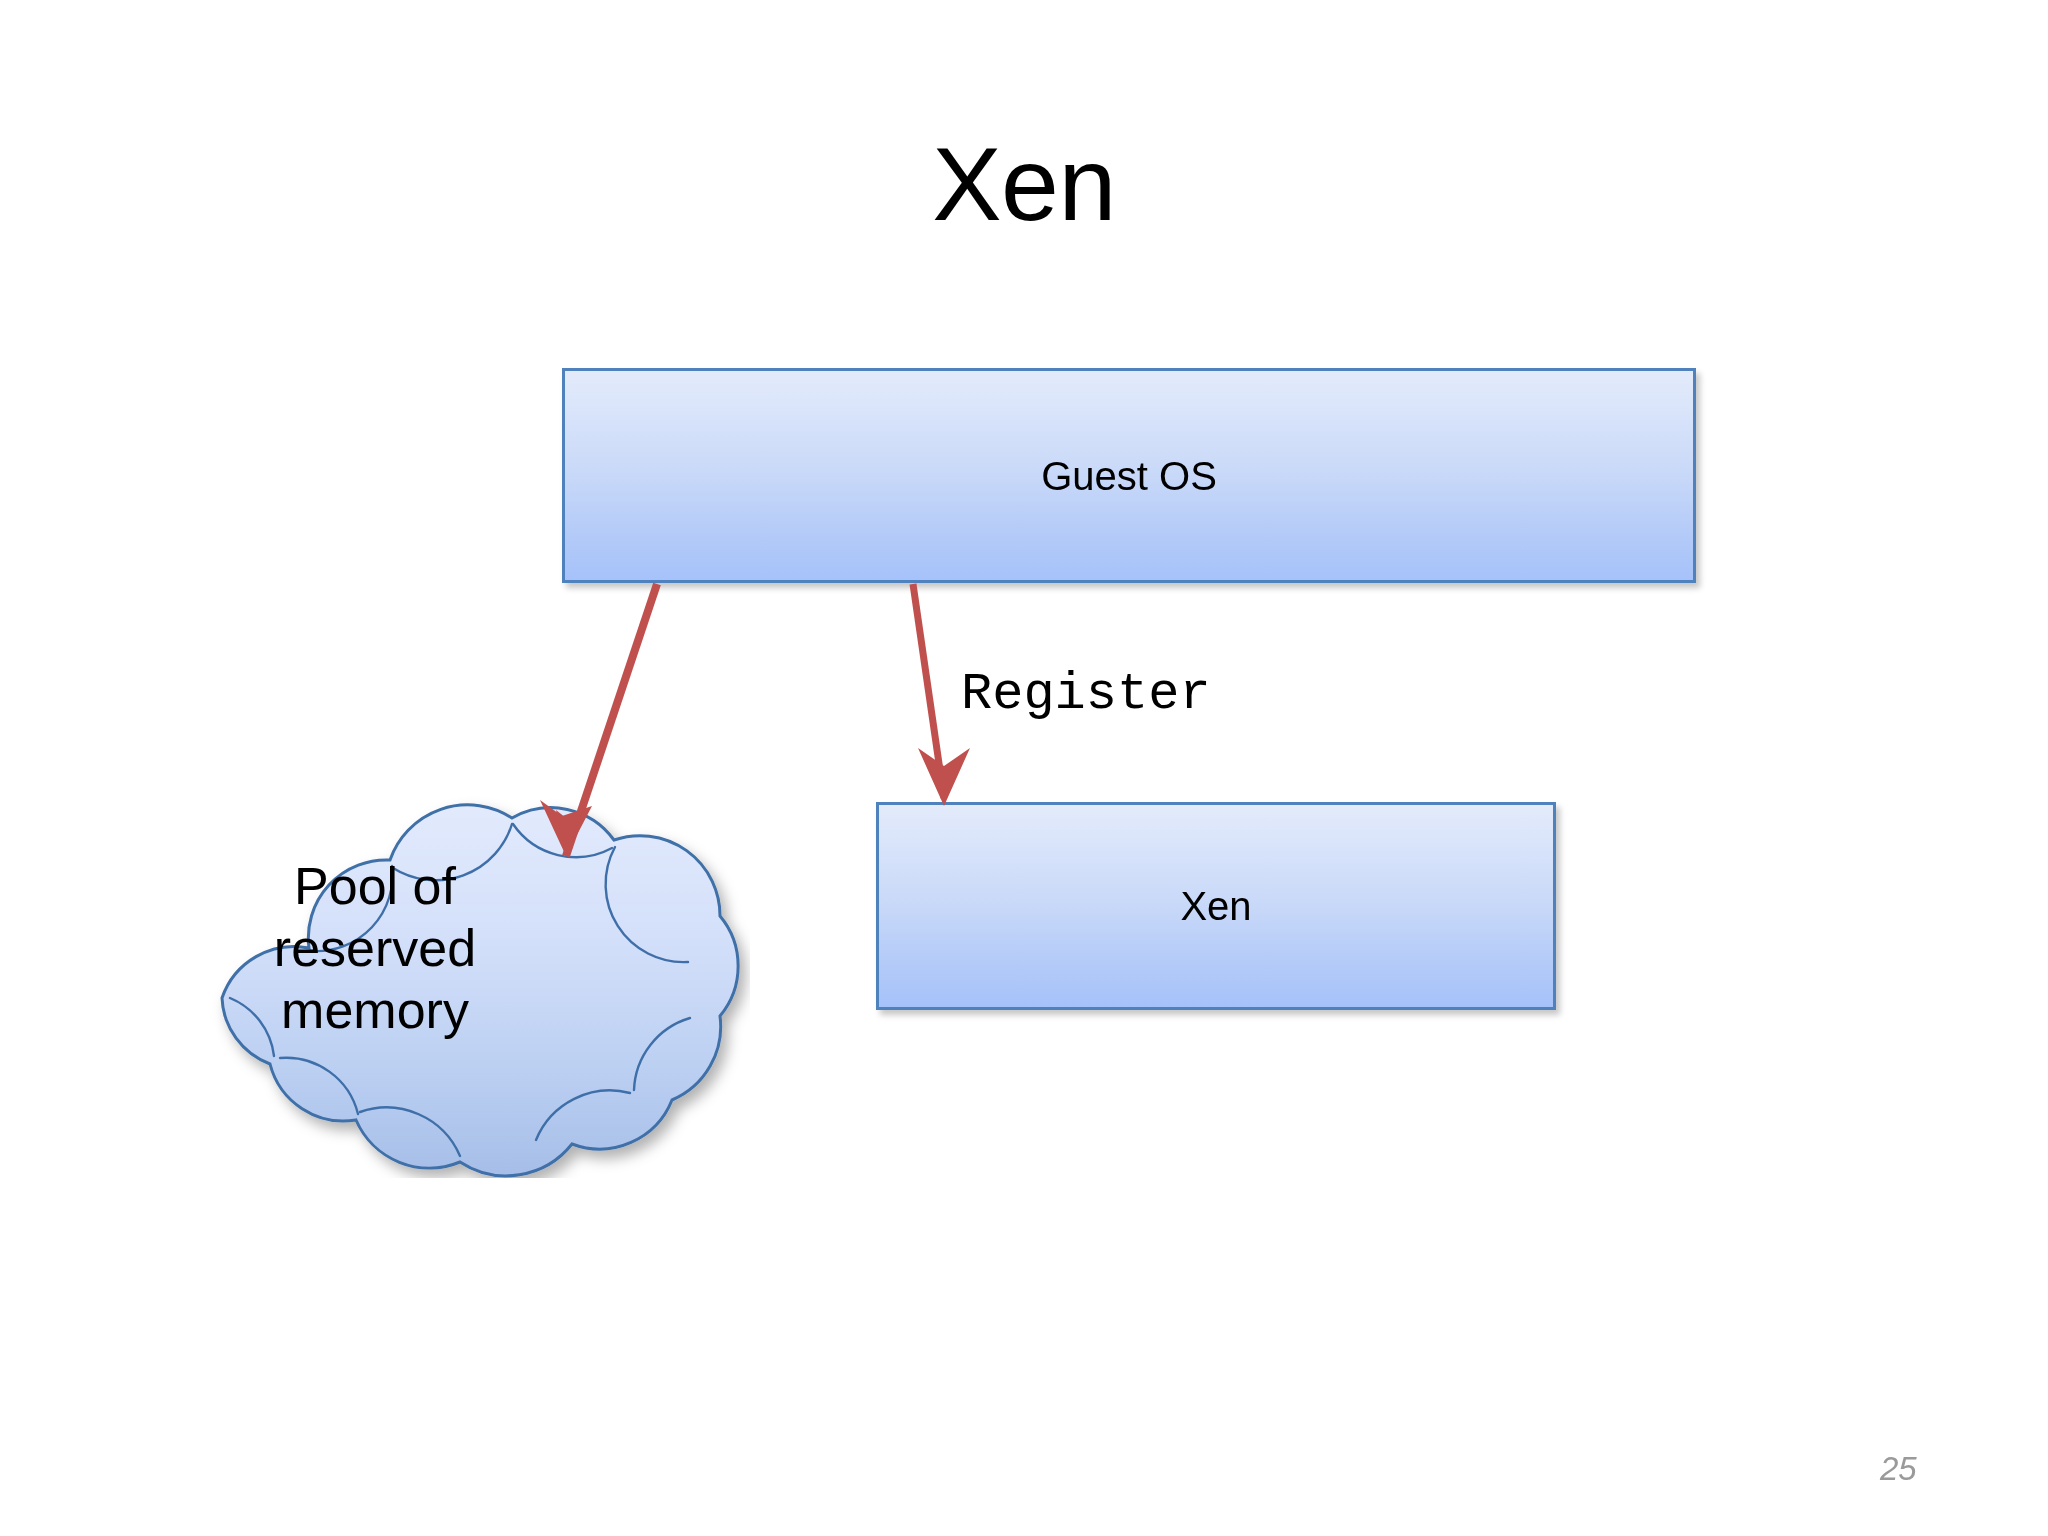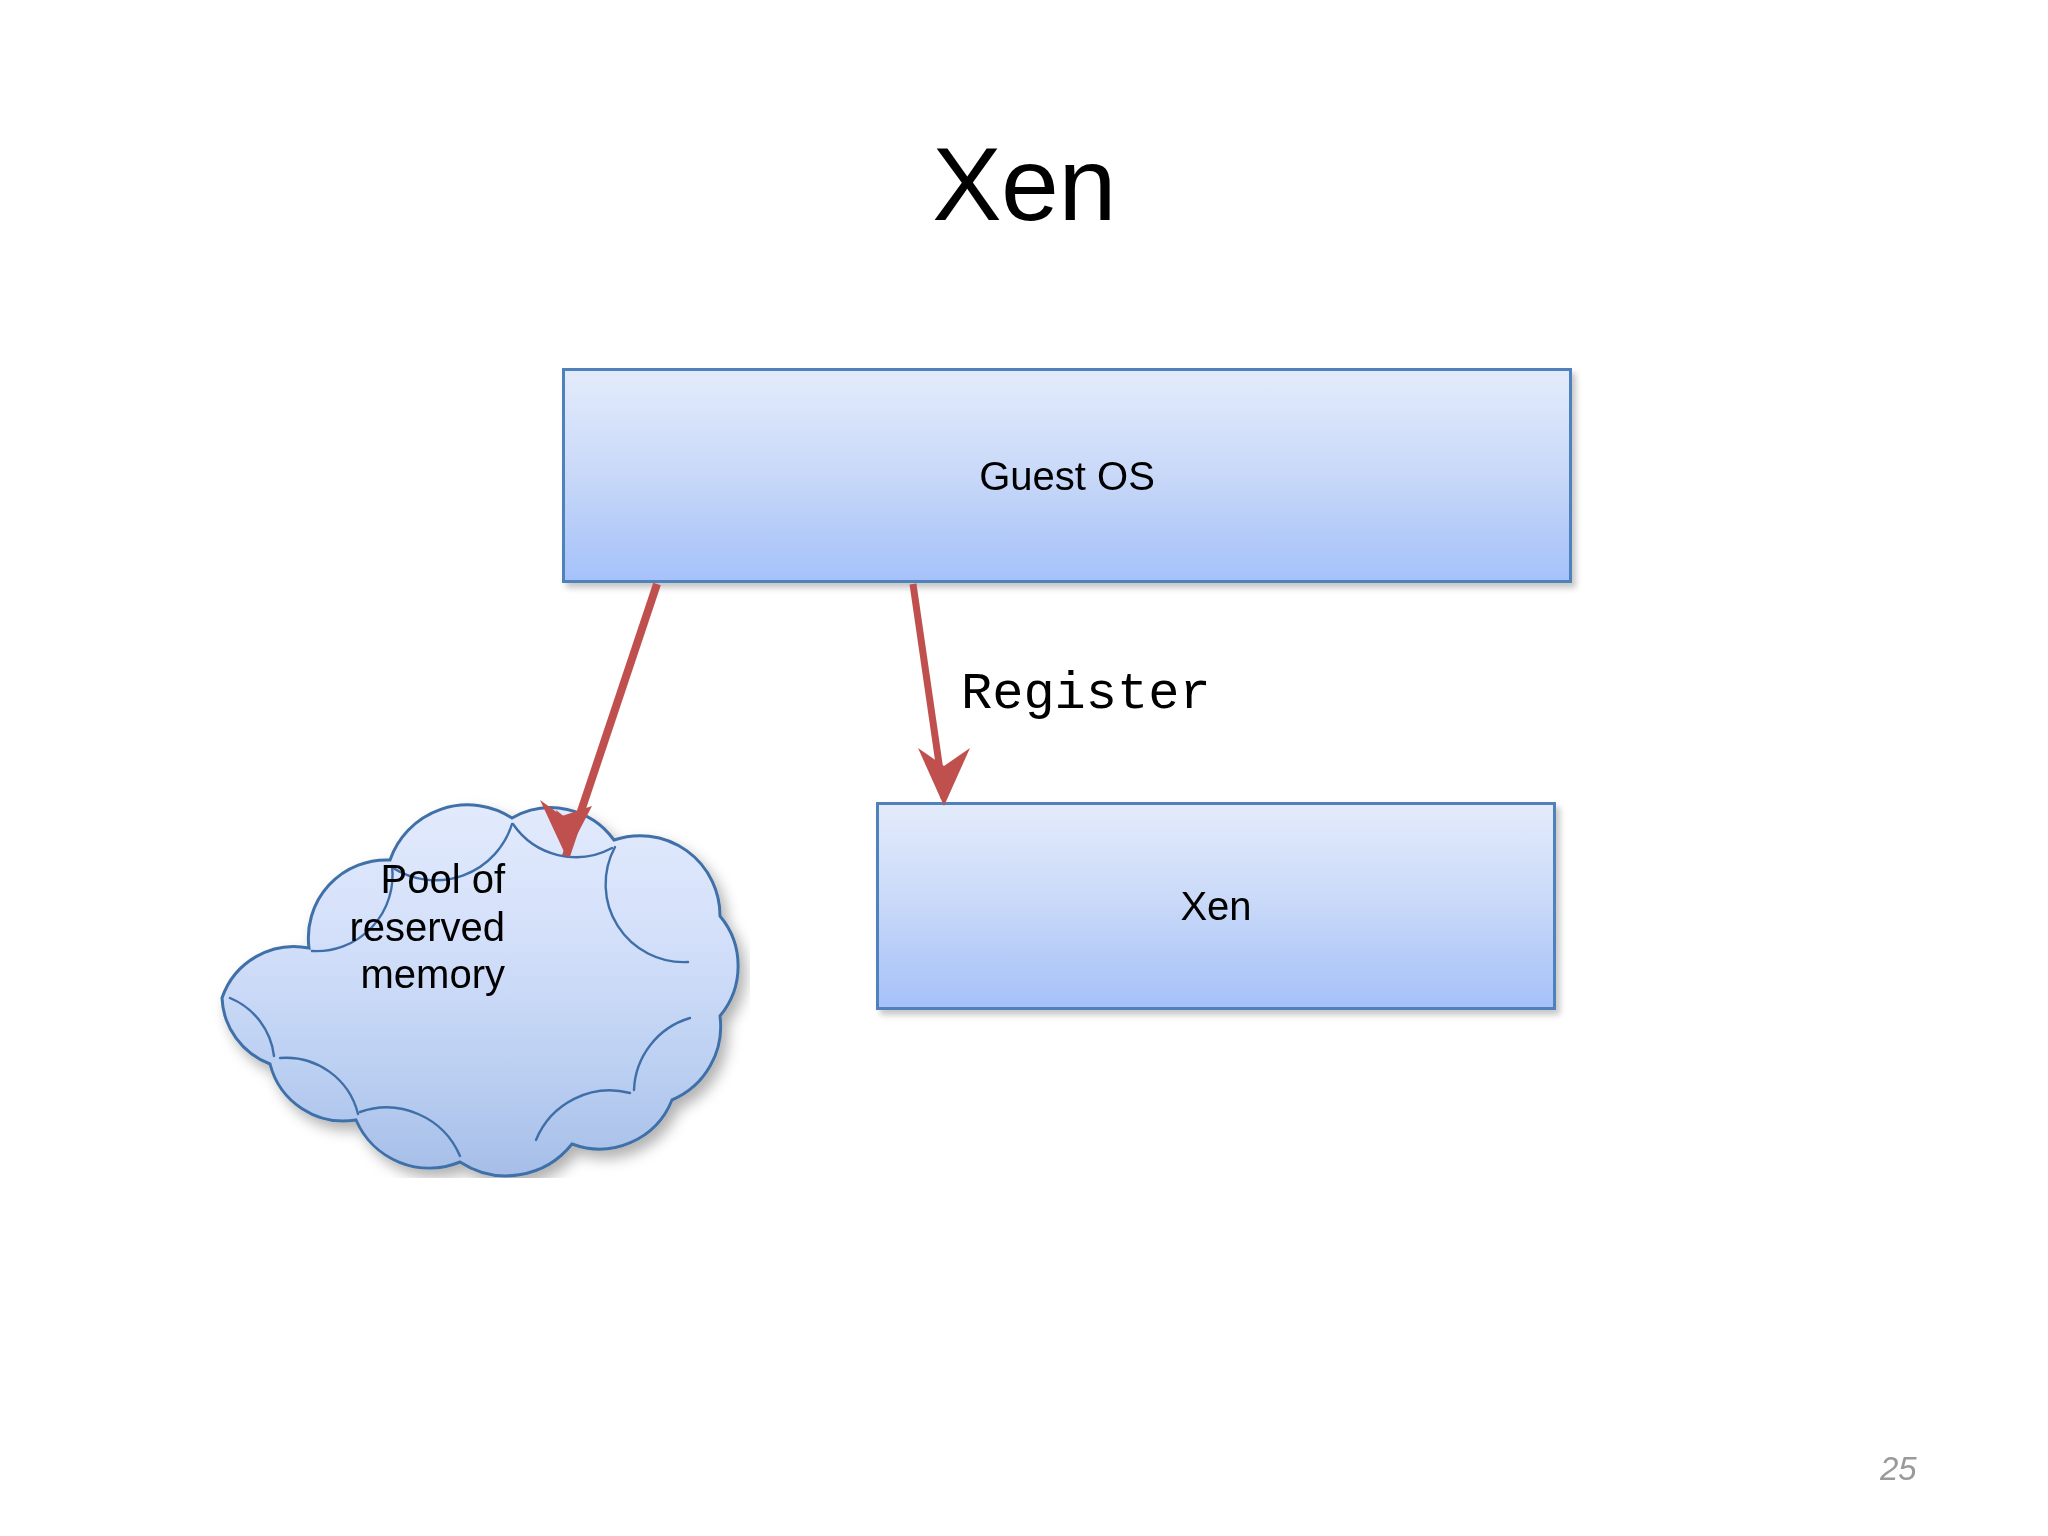--- a/index.html
+++ b/index.html
@@ -53,21 +53,21 @@
     font-size: 40px;
     font-weight: 400;
     color: #000000;
     line-height: 1.1;
     white-space: pre;
   }
 
   #box-guest-os {
     left: 562px;
     top: 350px;
-    width: 1010px;
+    width: 1134px;
     height: 215px;
   }
   #box-xen {
     left: 876px;
     top: 784px;
     width: 680px;
     height: 208px;
   }
 
   
@@ -76,22 +76,22 @@
     left: 160px;
     top: 730px;
     width: 590px;
     height: 430px;
   }
   #cloud-label {
     position: absolute;
     left: 245px;
     top: 838px;
     width: 260px;
-    text-align: right;
-    font-size: 40px;
+    text-align: center;
+    font-size: 52px;
     line-height: 1.19;
     color: #000000;
   }
   #cloud-label span { display: block; white-space: pre; }
 
   
   #arrow-layer {
     position: absolute;
     left: 0;
     top: 0;

